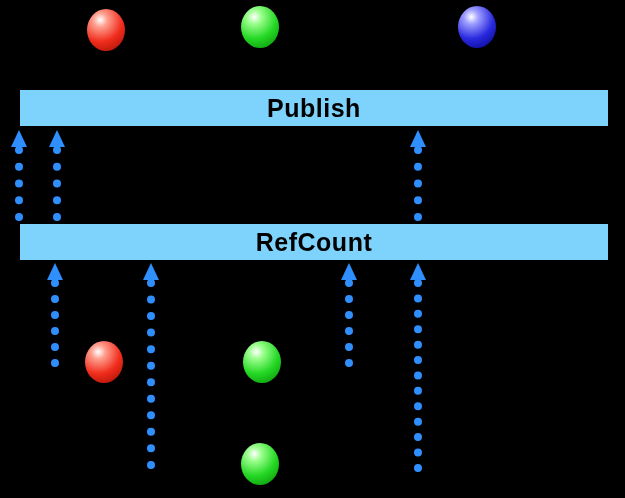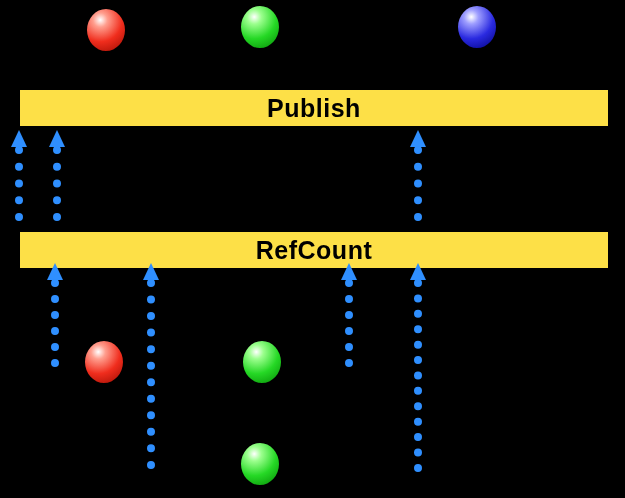--- a/index.html
+++ b/index.html
@@ -12,21 +12,21 @@
   #stage {
     position: relative;
     width: 625px; height: 498px;
     background: #000000;
   }
   .op-box {
     position: absolute;
     left: 18px;
     width: 588px;
     height: 36px;
-    background: #fde047;
+    background: #7dd3fc;
     border: 2px solid #000000;
     display: flex;
     align-items: center;
     justify-content: center;
   }
   .op-label {
     font-weight: bold;
     font-size: 25px;
     color: #000000;
     letter-spacing: 0.5px;
@@ -63,21 +63,21 @@
     margin-top: -1px;
   }
 </style>
 </head>
 <body>
 
 <div id="stage">
   <div class="op-box" id="box-0" style="left: 18px; top: 88px; width: 588px; height: 36px;">
     <span class="op-label">Publish</span>
   </div>
-  <div class="op-box" id="box-1" style="left: 18px; top: 230px; width: 588px; height: 36px;">
+  <div class="op-box" id="box-1" style="left: 18px; top: 222px; width: 588px; height: 36px;">
     <span class="op-label">RefCount</span>
   </div>
 <div class="marble red" style="left: 85px; top: 7px; width: 38px; height: 42px;"></div>
     <div class="marble green" style="left: 239px; top: 4px; width: 38px; height: 42px;"></div>
     <div class="marble blue" style="left: 456px; top: 4px; width: 38px; height: 42px;"></div>
     <div class="marble red" style="left: 83px; top: 339px; width: 38px; height: 42px;"></div>
     <div class="marble green" style="left: 241px; top: 339px; width: 38px; height: 42px;"></div>
     <div class="marble green" style="left: 239px; top: 441px; width: 38px; height: 42px;"></div>
     <div class="arrow" style="left: 11px; top: 130px;">
       <div class="arrow-head"></div>

